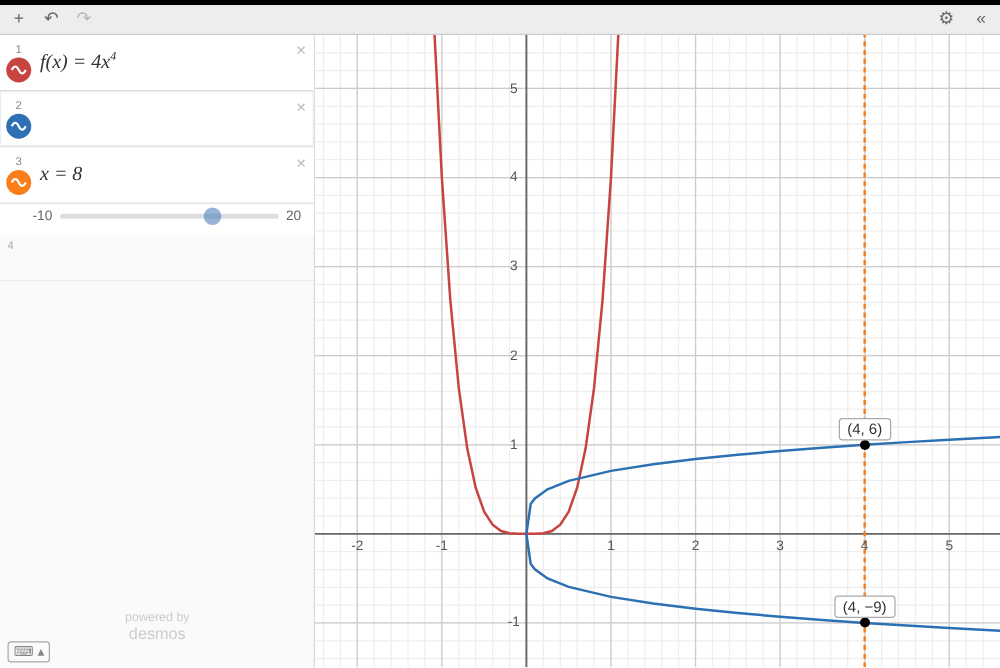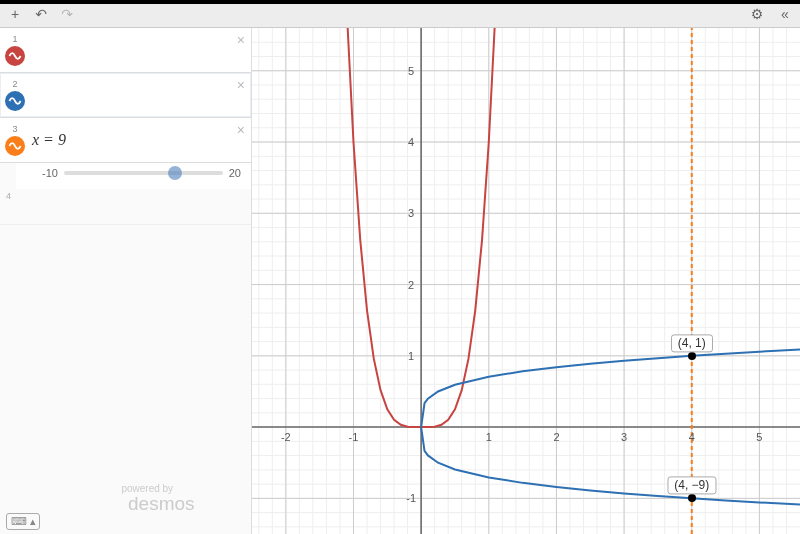--- a/index.html
+++ b/index.html
@@ -9,21 +9,21 @@
 .icon-btn { width:18px; height:18px; display:flex; align-items:center; justify-content:center; color:#666; cursor:pointer; font-size:14px;}
 .sidebar { position:absolute; left:0; top:28px; width:252px; bottom:0; background:#fafafa; border-right:1px solid #ddd;}
 .expr-row { position:relative; background:#fff; border-bottom:1px solid #ddd; display:flex; align-items:center; min-height:40px; padding:6px 4px;}
 .expr-row.selected { background:#fff; box-shadow: inset 0 0 0 1px #4f81bd22; }
 .idx-col { width:22px; text-align:center;}
 .idx-num { font-size:9px; color:#888; display:block; margin-bottom:2px;}
 .wave-icon { width:20px; height:20px; border-radius:10px; display:inline-flex; align-items:center; justify-content:center;}
 .wave-icon svg { width:14px; height:14px; }
 .expr-content { flex:1; padding-left:6px; font-family: 'Times New Roman', serif; font-style:italic; font-size:16px;}
 .close-x { position:absolute; top:4px; right:6px; color:#bbb; cursor:pointer; font-size:14px;}
-.slider-row { padding:4px 10px 10px 26px; display:flex; align-items:center; gap:6px; font-size:11px; color:#666; background:#fff;margin-left:16px;}
+.slider-row { padding:4px 10px 10px 26px; display:flex; align-items:center; gap:6px; font-size:11px; color:#666; background:#fff;}
 .slider-track { flex:1; height:4px; background:#ddd; position:relative; border-radius:2px;}
 .slider-thumb { position:absolute; top:-5px; width:14px; height:14px; border-radius:50%; background:#4f81bd; opacity:0.6; transform:translateX(-50%);}
 .empty-row { height:36px; border-bottom:1px solid #eee; font-size:9px; color:#aaa; padding:2px 6px;}
 .footer-left { position:absolute; bottom:4px; left:6px; display:flex; align-items:center; gap:4px; color:#888;}
 .kbd-icon { border:1px solid #aaa; border-radius:3px; padding:1px 4px; font-size:11px; display:flex; align-items:center; gap:2px;}
 .branding { position:absolute; bottom:21px; left:100px; color:#ccc; font-size:10px; text-align:center; line-height:1;}
 .plot { position:absolute; left:252px; top:28px; right:0; bottom:0; background:#fff;}
 .axis-label { position:absolute; font-size:11px; color:#555; transform:translate(-50%,-50%);}
 .point { position:absolute; width:8px; height:8px; background:#000; border-radius:50%; transform:translate(-50%,-50%);}
 .point-label { position:absolute; background:#fff; border:1px solid #aaa; border-radius:3px; padding:1px 6px; font-size:12px; transform:translate(-50%,-120%); white-space:nowrap;}
@@ -50,20 +50,21 @@
   <div id="expr-list">
       <div class="expr-row">
     <div class="idx-col">
       <span class="idx-num">1</span>
       <span class="wave-icon" style="background:#c74440">
             <svg viewBox="0 0 20 20">
               <path d="M2 10 Q6 2 10 10 T18 10" fill="none" stroke="#fff" stroke-width="2.5"></path>
             </svg>
           </span>
     </div>
+    <div class="expr-content">f(x) = 4x<sup>4</sup></div>
     <div class="close-x">×</div>
       </div>
       <div class="expr-row selected">
     <div class="idx-col">
       <span class="idx-num">2</span>
       <span class="wave-icon" style="background:#2d70b3">
             <svg viewBox="0 0 20 20">
               <path d="M2 10 Q6 2 10 10 T18 10" fill="none" stroke="#fff" stroke-width="2.5"></path>
             </svg>
           </span>
@@ -72,39 +73,39 @@
       </div>
       <div class="expr-row">
     <div class="idx-col">
       <span class="idx-num">3</span>
       <span class="wave-icon" style="background:#fa7e19">
             <svg viewBox="0 0 20 20">
               <path d="M2 10 Q6 2 10 10 T18 10" fill="none" stroke="#fff" stroke-width="2.5"></path>
             </svg>
           </span>
     </div>
-    <div class="expr-content">x = 9</div>
+    <div class="expr-content">x = 8</div>
     <div class="close-x">×</div>
       </div>
       <div class="slider-row">
         <span>-10</span>
       <div class="slider-track">
         <div class="slider-thumb" style="left:70%"></div>
       </div>
       <span>20</span>
       </div>
     </div>
   <div class="empty-row">4</div>
 
   <div class="footer-left">
     <span class="kbd-icon">⌨ ▴</span>
   </div>
   <div class="branding">
     <div>powered by</div>
-    <div style="font-size:19px;margin-left:28px;">desmos</div>
+    <div style="font-size:13px;">desmos</div>
   </div>
 </div>
 
 <div class="plot">
   <svg id="plot-svg" width="548" height="506" style="position:absolute;inset:0;width:100%;height:100%">
       <g stroke="#eee" stroke-width="1">
         <line x1="6.765432098765438" y1="0" x2="6.765432098765438" y2="506"></line>
         <line x1="20.296296296296315" y1="0" x2="20.296296296296315" y2="506"></line>
         <line x1="33.82716049382718" y1="0" x2="33.82716049382718" y2="506"></line>
         <line x1="47.35802469135804" y1="0" x2="47.35802469135804" y2="506"></line>
@@ -211,17 +212,17 @@
       <div class="axis-label" style="left: 372.099px; top: 409.099px;">3</div>
       <div class="axis-label" style="left: 439.753px; top: 409.099px;">4</div>
       <div class="axis-label" style="left: 507.407px; top: 409.099px;">5</div>
       <div class="axis-label" style="left: 159.136px; top: 470.366px;">-1</div>
       <div class="axis-label" style="left: 159.136px; top: 327.831px;">1</div>
       <div class="axis-label" style="left: 159.136px; top: 256.563px;">2</div>
       <div class="axis-label" style="left: 159.136px; top: 185.296px;">3</div>
       <div class="axis-label" style="left: 159.136px; top: 114.028px;">4</div>
       <div class="axis-label" style="left: 159.136px; top: 42.7606px;">5</div>
       <div class="point" style="left: 439.753px; top: 327.831px;"></div>
-      <div class="point-label" style="left: 439.753px; top: 327.831px;">(4, 1)</div>
+      <div class="point-label" style="left: 439.753px; top: 327.831px;">(4, 6)</div>
       <div class="point" style="left: 439.753px; top: 470.366px;"></div>
       <div class="point-label" style="left: 439.753px; top: 470.366px;">(4, −9)</div>
     </div>
 </div>
 
 </body></html>

